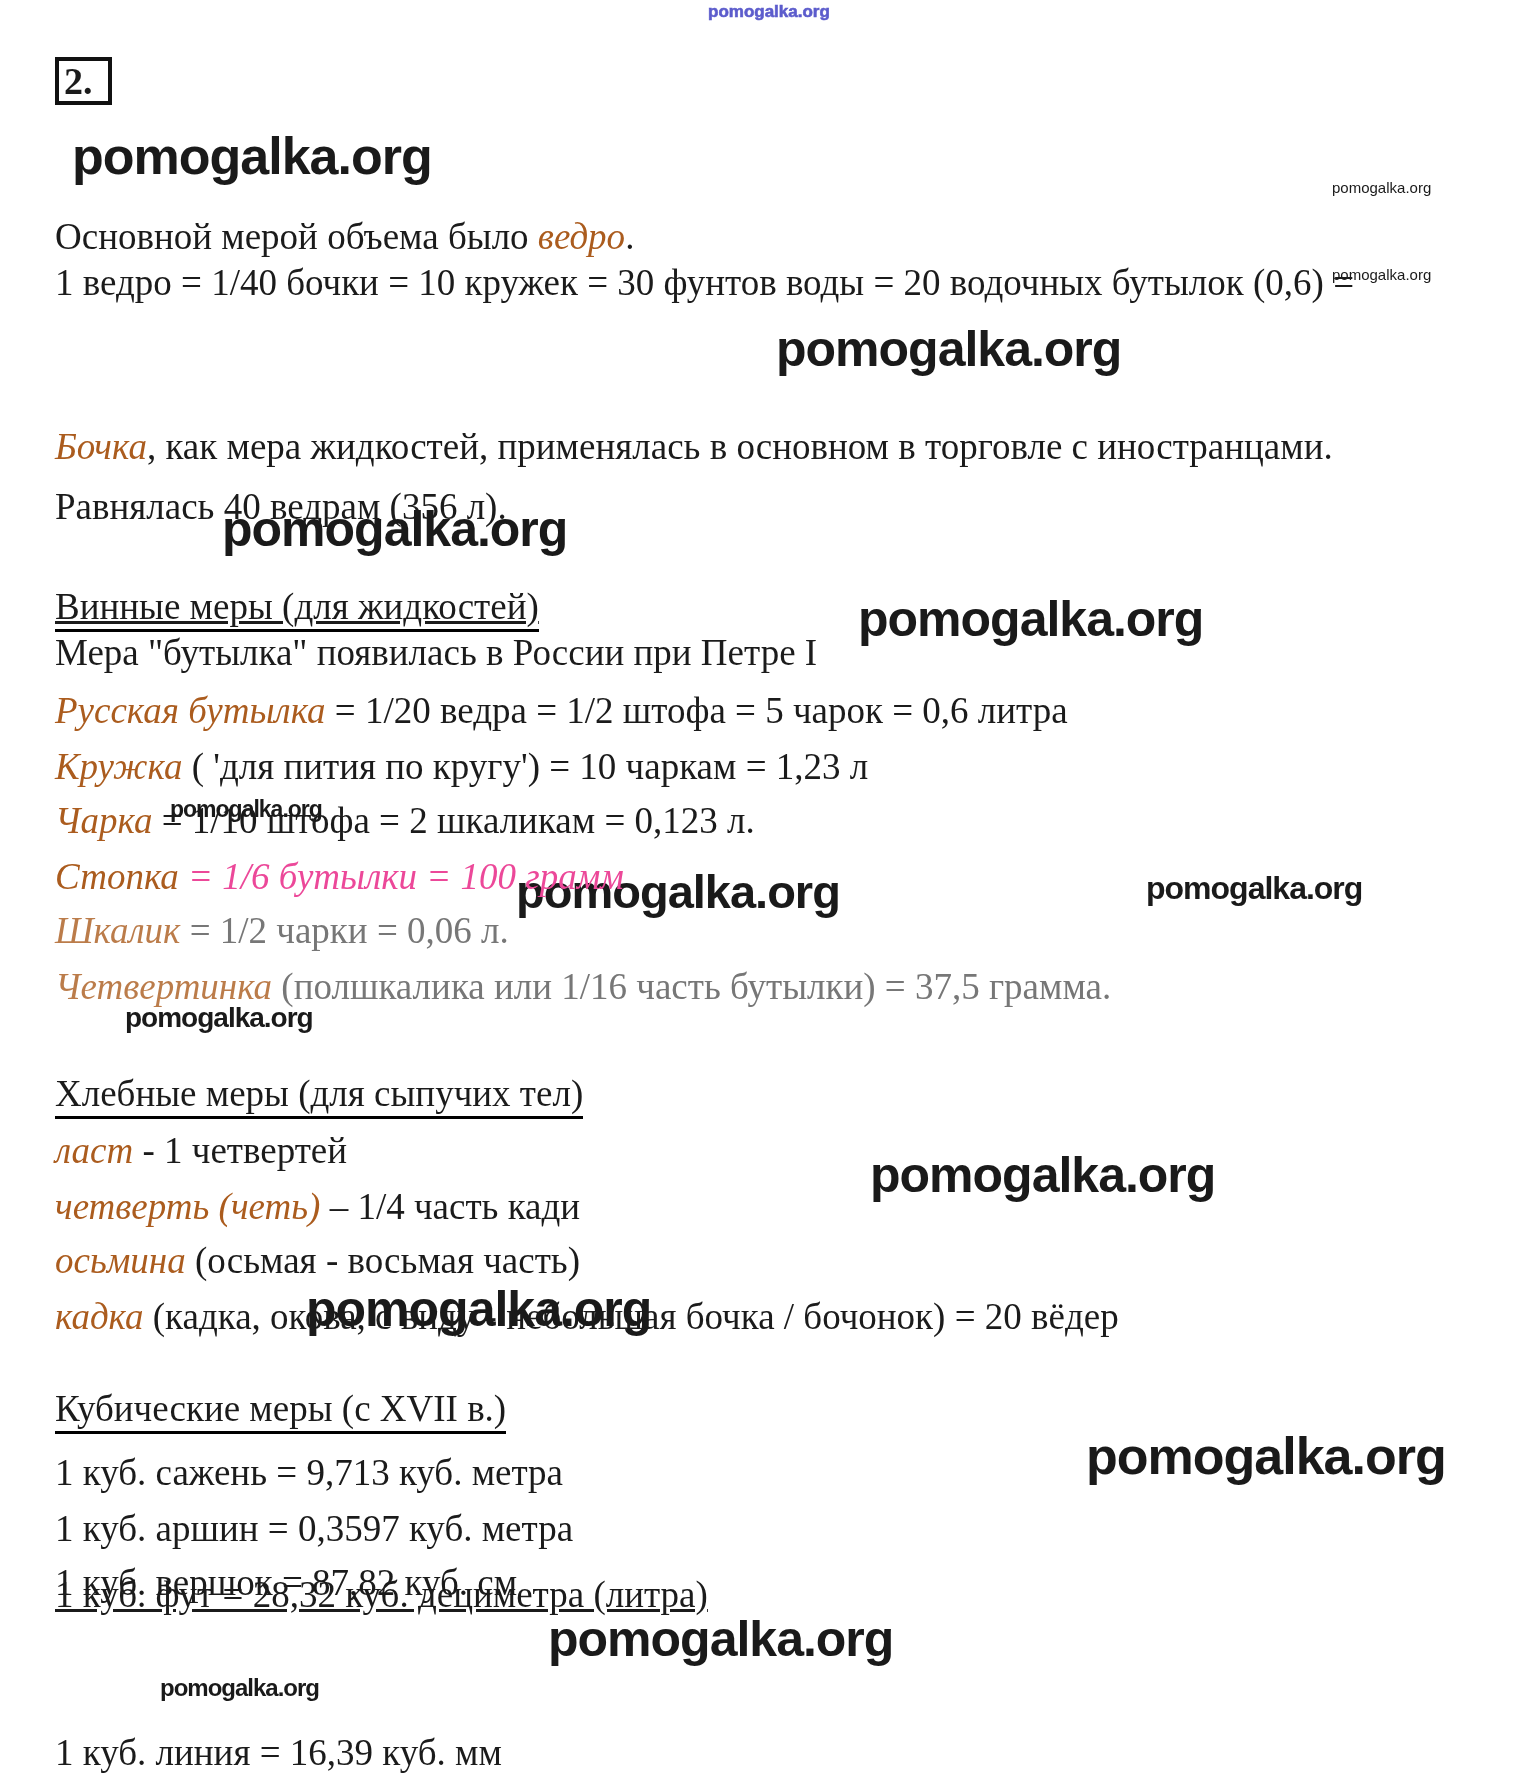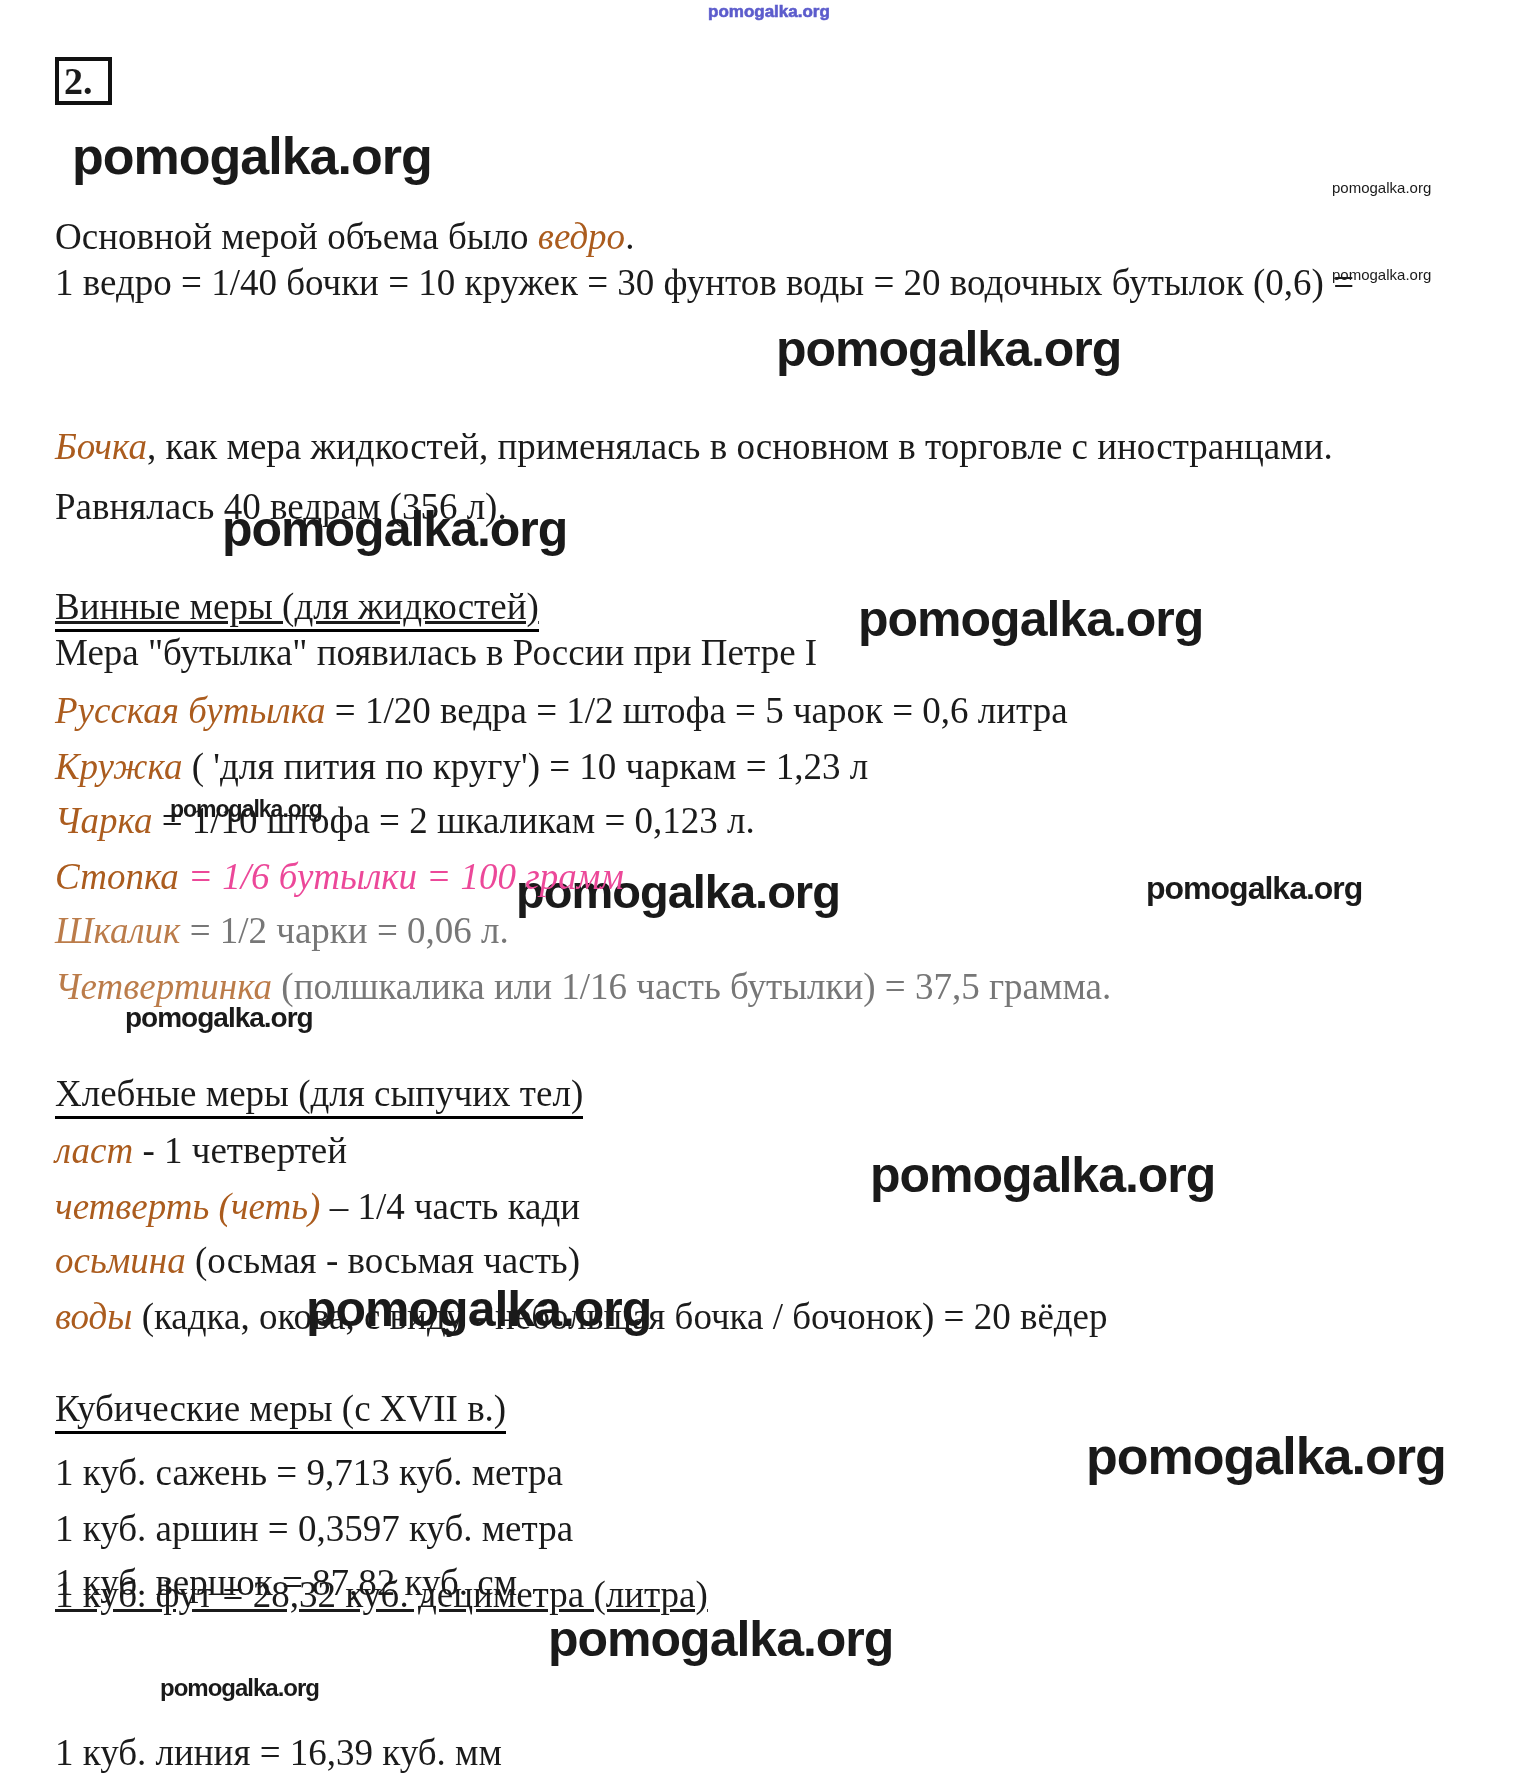--- a/index.html
+++ b/index.html
@@ -103,21 +103,21 @@
   <p class="line" style="top:708px;"><span class="term">Кружка</span><span class="def"> ( 'для пития по кругу') = 10 чаркам = 1,23 л</span></p>
   <p class="line" style="top:762px;"><span class="term">Чарка</span><span class="def"> = 1/10 штофа = 2 шкаликам = 0,123 л.</span></p>
   <p class="line semi" style="top:818px;"><span class="term">Стопка</span><span class="def"> = 1/6 бутылки = 100 грамм</span></p>
   <p class="line faded" style="top:872px;"><span class="term">Шкалик</span><span class="def"> = 1/2 чарки = 0,06 л.</span></p>
   <p class="line faded" style="top:928px;"><span class="term">Четвертинка</span><span class="def"> (полшкалика или 1/16 часть бутылки) = 37,5 грамма.</span></p>
 
   <p class="line" style="top:1035px;"><span class="heading">Хлебные меры (для сыпучих тел)</span></p>
   <p class="line" style="top:1092px;"><span class="term">ласт</span><span class="def"> - 1 четвертей</span></p>
   <p class="line" style="top:1148px;"><span class="term">четверть (четь)</span><span class="def"> – 1/4 часть кади</span></p>
   <p class="line" style="top:1202px;"><span class="term">осьмина</span><span class="def"> (осьмая - восьмая часть)</span></p>
-  <p class="line" style="top:1258px;"><span class="term">воды</span><span class="def"> (кадка, окова, с виду - небольшая бочка / бочонок) = 20 вёдер</span></p>
+  <p class="line" style="top:1258px;"><span class="term">кадка</span><span class="def"> (кадка, окова, с виду - небольшая бочка / бочонок) = 20 вёдер</span></p>
 
   <p class="line" style="top:1350px;"><span class="heading">Кубические меры (с XVII в.)</span></p>
   <p class="line" style="top:1414px;"><span>1 куб. сажень = 9,713 куб. метра</span></p>
   <p class="line" style="top:1470px;"><span>1 куб. аршин = 0,3597 куб. метра</span></p>
   <p class="line" style="top:1524px;"><span>1 куб. вершок = 87,82 куб. см</span></p>
   <p class="line" style="top:1536px;text-decoration:underline;"><span>1 куб. фут = 28,32 куб. дециметра (литра)</span></p>
   <p class="line" style="top:1694px;"><span>1 куб. линия = 16,39 куб. мм</span></p>
 
 </div>
 

